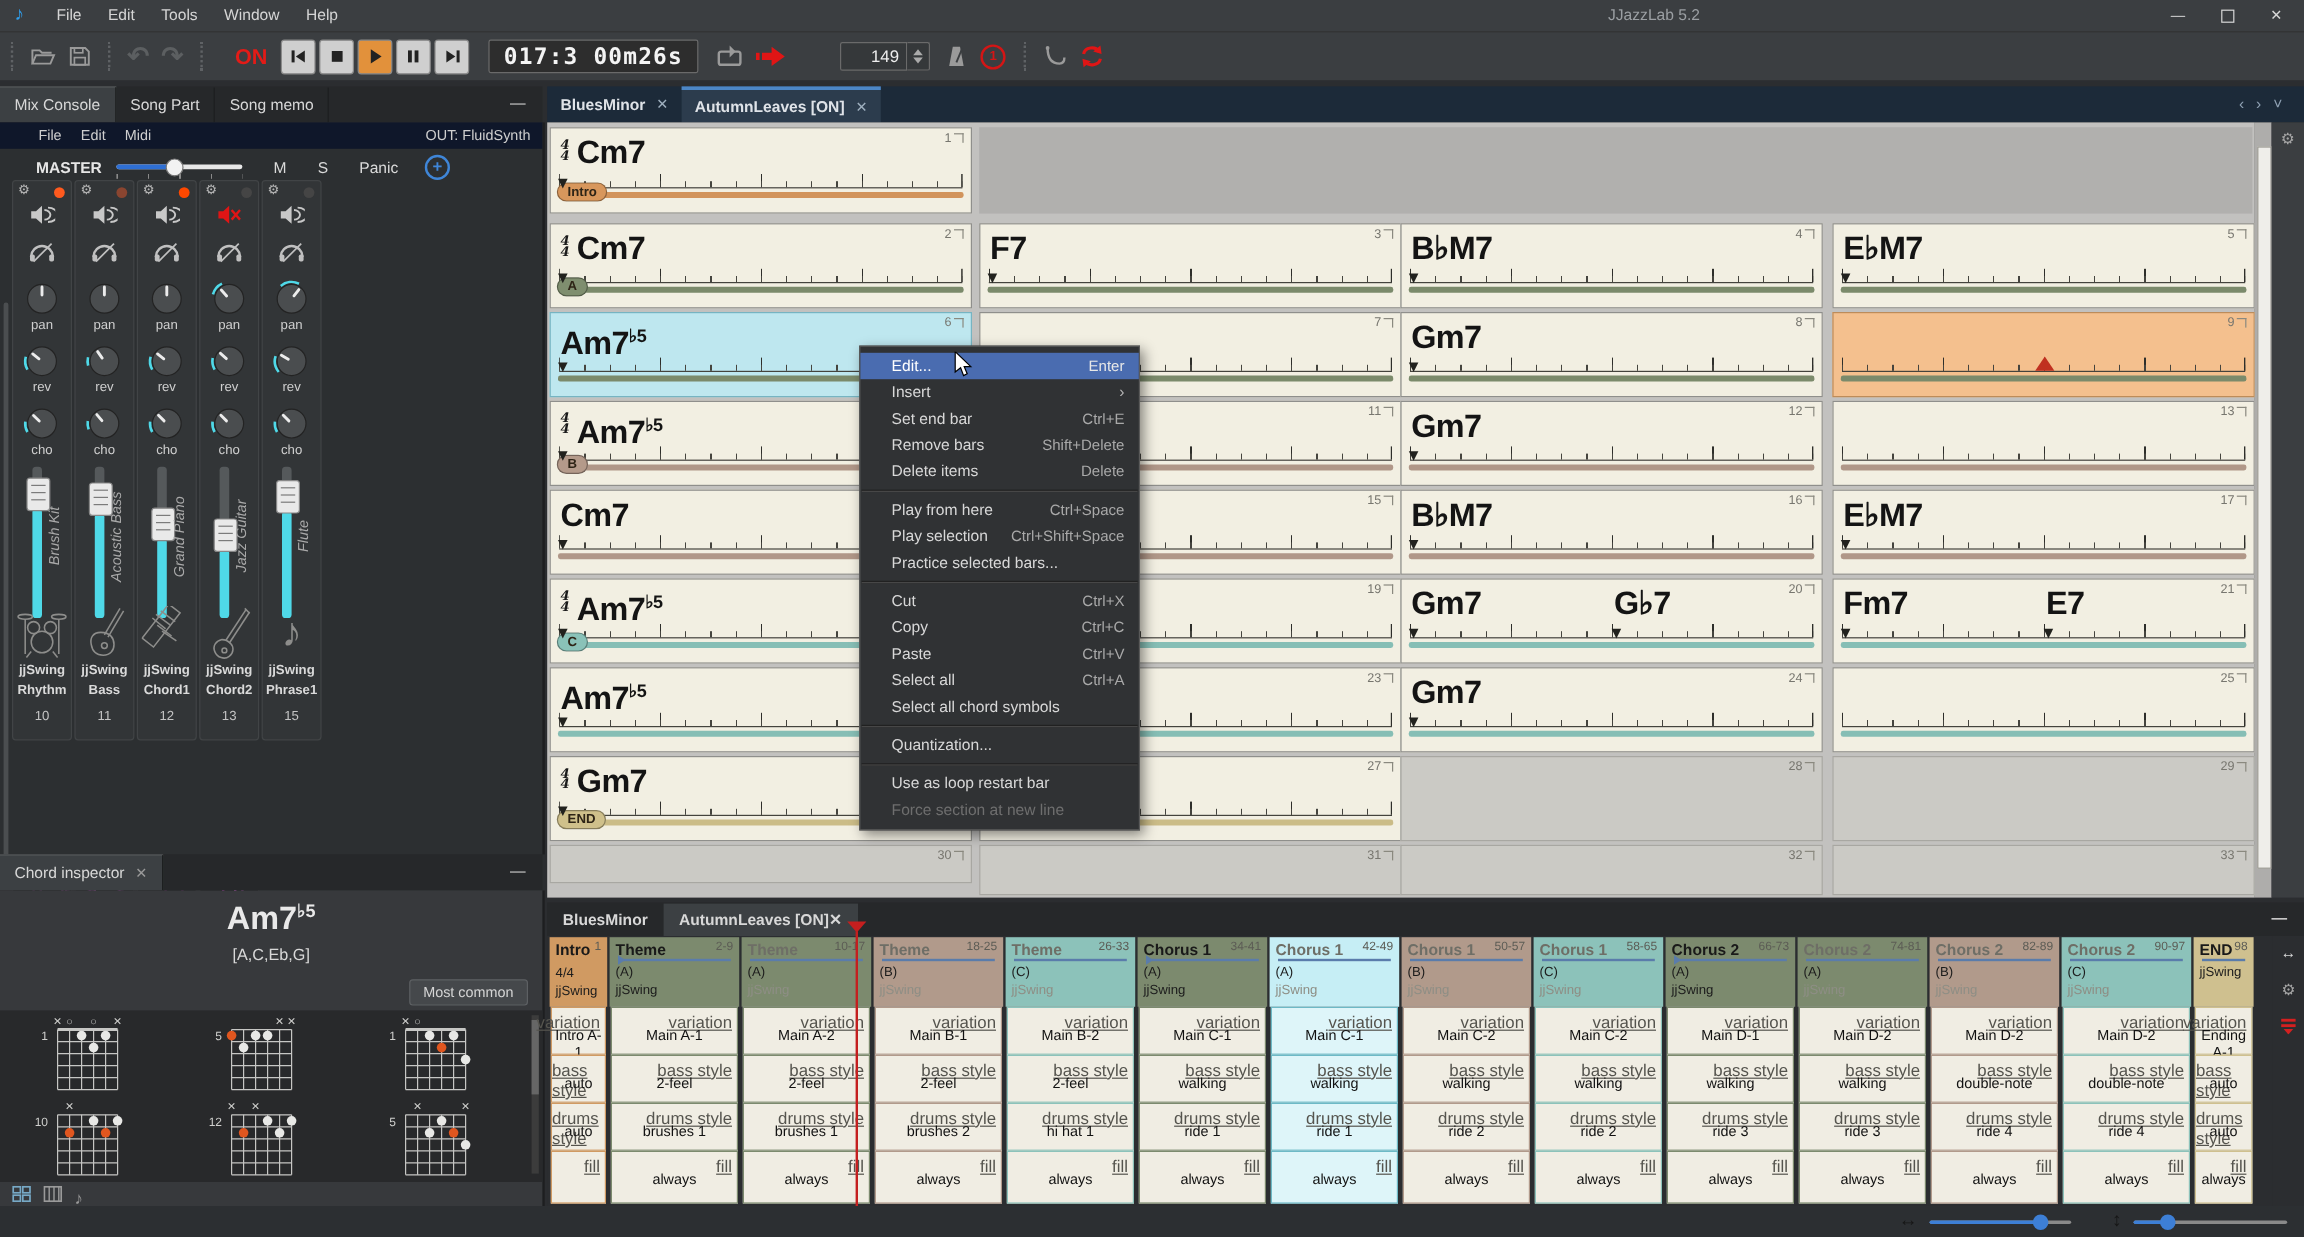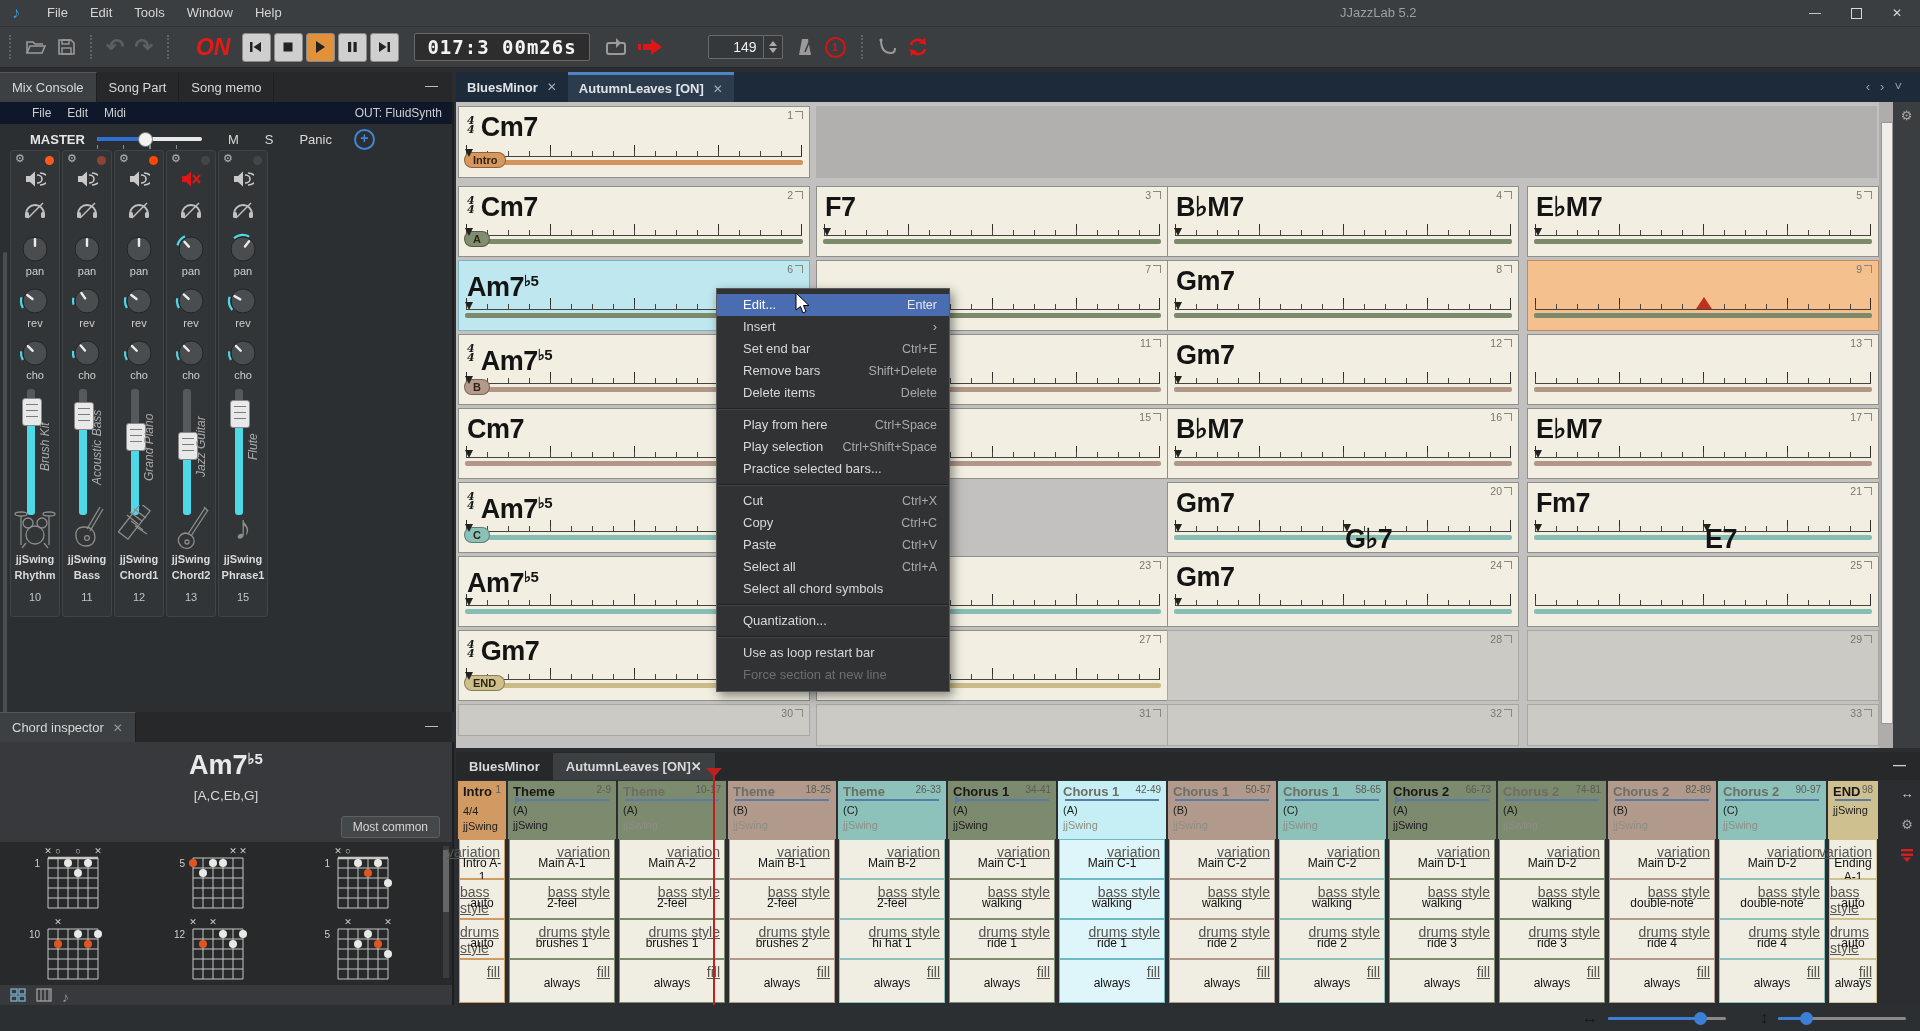--- a/index.html
+++ b/index.html
@@ -14,21 +14,21 @@
   .win-title{position:absolute;left:1340px;top:0;line-height:26px;color:#9b9fa3;font-size:13px;}
   .win-controls{position:absolute;right:0;top:0;height:26px;display:flex;align-items:center;gap:30px;padding-right:18px;color:#d8d8d8;}
   .win-controls span{font-size:12px;}
   .wc-max{width:9px;height:9px;border:1px solid #d8d8d8;display:inline-block;}
 
   
   .toolbar{position:absolute;left:0;top:26px;width:1920px;height:40px;background:#3b3e41;
            border-top:1px solid #333;border-bottom:1px solid #27292b;display:flex;align-items:center;}
   .tb-sep{width:0;height:24px;border-left:2px dotted #5f6265;margin:0 9px;}
   .tb-ic{margin:0 5px;display:flex;align-items:center;}
-  .on-label{color:#e31b17;font-weight:bold;font-style:italic;font-size:23px;margin:0 10px 0 18px;letter-spacing:0;}
+  .on-label{color:#e31b17;font-weight:bold;font-size:18px;margin:0 10px 0 18px;letter-spacing:0;}
   .t-btn{width:27px;height:27px;background:#cfcfcf;border:1px solid #8a8a8a;border-radius:3px;
          margin:0 1.5px;display:flex;align-items:center;justify-content:center;}
   .t-btn.play{background:#e2913b;}
   .pos-display{background:#2d2d2d;border:1px solid #6a6a6a;color:#f4f4f4;border-radius:2px;
        font-family:"DejaVu Sans Mono",monospace;font-size:19px;font-weight:bold;letter-spacing:1px;
        padding:2px 12px;margin:0 10px 0 14px;}
   .tempo-box{display:flex;align-items:center;margin:0 8px 0 40px;}
   .tempo-val{background:#35383a;border:1px solid #6a6a6a;color:#eee;font-size:14px;width:42px;text-align:right;
        padding:3px 6px;border-radius:2px 0 0 2px;}
   .tempo-spin{background:#35383a;border:1px solid #6a6a6a;border-left:none;width:18px;height:22px;border-radius:0 2px 2px 0;
@@ -105,21 +105,21 @@
   .bar.sel{background:#bee7ef;border-color:#76b4c2;}
   .bar.play{background:#f4c08e;border-color:#bd8c5a;}
   .bar.gray{background:#cbcac5;border-color:#a8a7a2;}
   .bn{position:absolute;top:2px;right:16px;font-size:10.5px;color:#77766f;}
   .bnb{position:absolute;top:4px;right:6px;width:7px;height:7px;border-top:1px solid #8a897f;border-right:1px solid #8a897f;}
   .chords{position:absolute;top:5px;left:8px;right:4px;display:flex;align-items:flex-start;}
   .ts{display:flex;flex-direction:column;margin:4px 6px 0 0;font-family:"DejaVu Serif",serif;font-style:italic;
       font-size:11px;font-weight:bold;line-height:9px;color:#1a1a1a;}
   .chord{font-size:27px;font-weight:bold;color:#141414;letter-spacing:-0.5px;line-height:30px;}
   .chord sup{font-size:15px;}
-  .chord2{position:absolute;left:50%;top:0;margin-top:36px;}
+  .chord2{position:absolute;left:50%;top:0;}
   .ruler{position:absolute;left:7px;right:7px;bottom:20px;height:11px;border-bottom:1px solid #44433d;}
   .ruler::after{content:"";position:absolute;left:0;right:0;bottom:0;height:11px;
     background-image:repeating-linear-gradient(90deg,#45443e 0 1px,transparent 1px calc(100%/16)),
                      repeating-linear-gradient(90deg,#2e2e2a 0 1px,transparent 1px 25%);
     background-size:100% 5px,100% 11px;background-position:bottom left,bottom left;background-repeat:no-repeat;}
   .ruler::before{content:"";position:absolute;right:0;bottom:0;width:1px;height:11px;background:#2e2e2a;}
   .mk{position:absolute;bottom:20px;left:6px;width:0;height:0;border-left:4px solid transparent;
       border-right:4px solid transparent;border-top:8px solid #22221e;}
   .mk2{left:50%;}
   .ptri{position:absolute;left:48%;bottom:21px;width:0;height:0;border-left:8px solid transparent;
@@ -1066,20 +1066,26 @@
         <span class="tag" style="background:#8ac2b8;">C</span>
         <span class="mk"></span>
         <div class="chords">
           <span class="ts">
             <span>4</span>
             <span>4</span>
           </span>
           <span class="chord">Am7<sup>♭5</sup></span>
         </div>
       </div>
+      <div class="bar" style="left:360px;top:380px;width:352px;height:71px;">
+        <span class="bn">19</span>
+        <span class="bnb"></span>
+        <div class="ruler"></div>
+        <div class="secline" style="background:#86beb5;"></div>
+      </div>
       <div class="bar" style="left:711px;top:380px;width:352px;height:71px;">
         <span class="bn">20</span>
         <span class="bnb"></span>
         <div class="ruler"></div>
         <div class="secline" style="background:#86beb5;"></div>
         <span class="mk"></span>
         <span class="mk mk2"></span>
         <div class="chords">
           <span class="chord">Gm7</span>
           <span class="chord chord2">G♭7</span>

